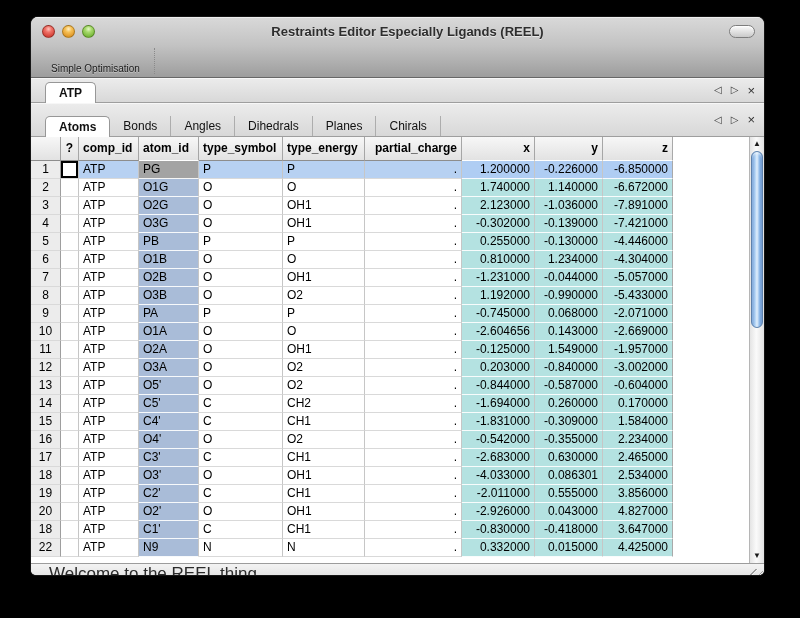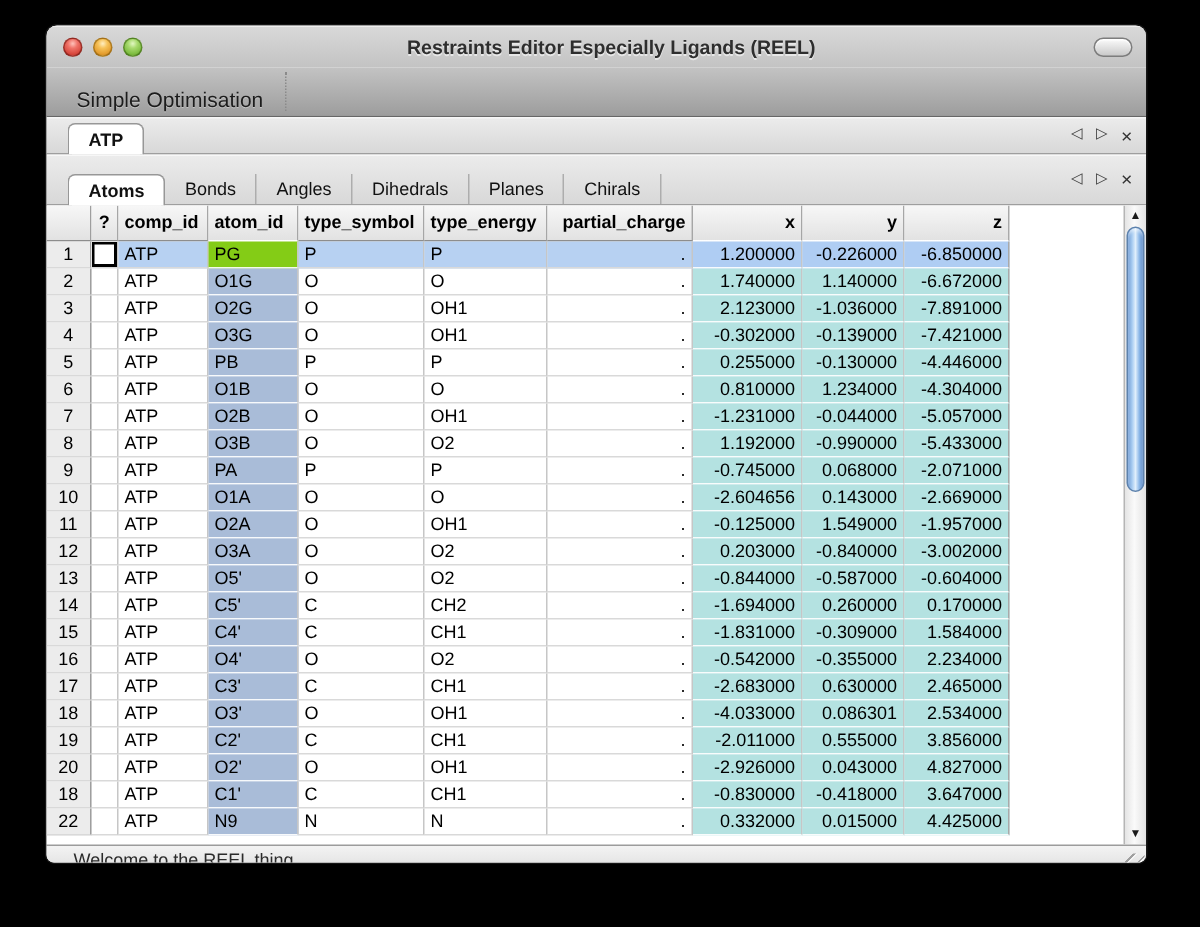--- a/index.html
+++ b/index.html
@@ -38,21 +38,21 @@
   }
 
   
   .toolbar {
     height:33px; background:linear-gradient(#c3c3c3,#9d9d9d);
     border-bottom:1px solid #676767;
     display:flex; align-items:flex-end; padding:0 0 3px 10px;
   }
   .tbtn { display:flex; flex-direction:column; align-items:center; justify-content:flex-end; padding:0 10px; cursor:default; }
   .tbtn .gear { height:15px; line-height:0; margin-bottom:1px; }
-  .tbtn .tlabel { font-size:14px; color:#1c1c1c; text-shadow:0 1px 0 rgba(255,255,255,.35); white-space:nowrap;margin-top:20px; }
+  .tbtn .tlabel { font-size:10px; color:#1c1c1c; text-shadow:0 1px 0 rgba(255,255,255,.35); white-space:nowrap;margin-top:20px; }
   .tsep { width:1px; height:26px; margin:0 4px; border-left:1px dotted #8a8a8a; }
 
   
   .tabbar {
     position:relative; background:linear-gradient(#ececec,#d8d8d8);
     border-bottom:1px solid #9e9e9e; box-shadow:inset 0 1px 0 #f7f7f7;
     display:flex; align-items:flex-end; padding-left:14px;
   }
   .tabbar1 { height:25px; }
   .tabbar2 { height:34px; }
@@ -89,21 +89,21 @@
   }
   .c0 { text-align:center; background:#ececec; border-right-color:#9e9e9e; }
   .c1 { text-align:center; }
   .c2,.c3,.c4,.c5 { text-align:left; }
   .c6,.c7,.c8,.c9 { text-align:right; }
   .cell.c3 { background:#a9bcd8; border-bottom-color:rgba(255,255,255,.9); }
   .cell.c7,.cell.c8,.cell.c9 { background:#b4e2e1; border-bottom-color:rgba(255,255,255,.9); }
   .cell.c9 { border-right-color:#a9a9a9; }
   .hcell.c0,.hcell.c3,.hcell.c7,.hcell.c8,.hcell.c9 { background:linear-gradient(#f7f7f7,#e2e2e2); }
   .cell.sel { background:#b7d1f2; }
-  .cell.sel.c3 { background:#84cc16; }
+  .cell.sel.c3 { background:#a3a3a3; }
   .cell.sel.c7,.cell.sel.c8,.cell.sel.c9 { background:#afcdf3; }
   .cell.sel.c0 { background:#ececec; }
   .cell.focus { background:#fff; box-shadow:inset 0 0 0 2px #000; }
 
   
   .scrollbar {
     position:absolute; top:0; right:0; width:15px; height:426px;
     background:linear-gradient(90deg,#e4e4e4,#fafafa 45%,#e2e2e2);
     border-left:1px solid #b5b5b5;
   }
@@ -118,21 +118,21 @@
     border-radius:7px; border:1px solid #5d82ad;
     background:linear-gradient(90deg,#6f9cd4 0%,#a9cdf2 28%,#e0effc 50%,#8db8e8 75%,#5886c4 100%);
     box-shadow:inset 0 2px 2px rgba(255,255,255,.5);
   }
 
   
   .statusbar {
     position:relative; height:20px;
     background:linear-gradient(#f3f3f3,#dcdcdc);
     border-top:1px solid #9c9c9c;
-    font-size:12px; color:#2b2b2b; line-height:19px; padding-left:18px;
+    font-size:17px; color:#2b2b2b; line-height:19px; padding-left:18px;
   }
   .grip {
     position:absolute; right:1px; bottom:1px; width:13px; height:13px;
     background:repeating-linear-gradient(135deg, transparent 0 4px, #9f9f9f 4px 5px, #f5f5f5 5px 6px);
   }
 </style>
 </head>
 <body>
 
 <div class="window">

